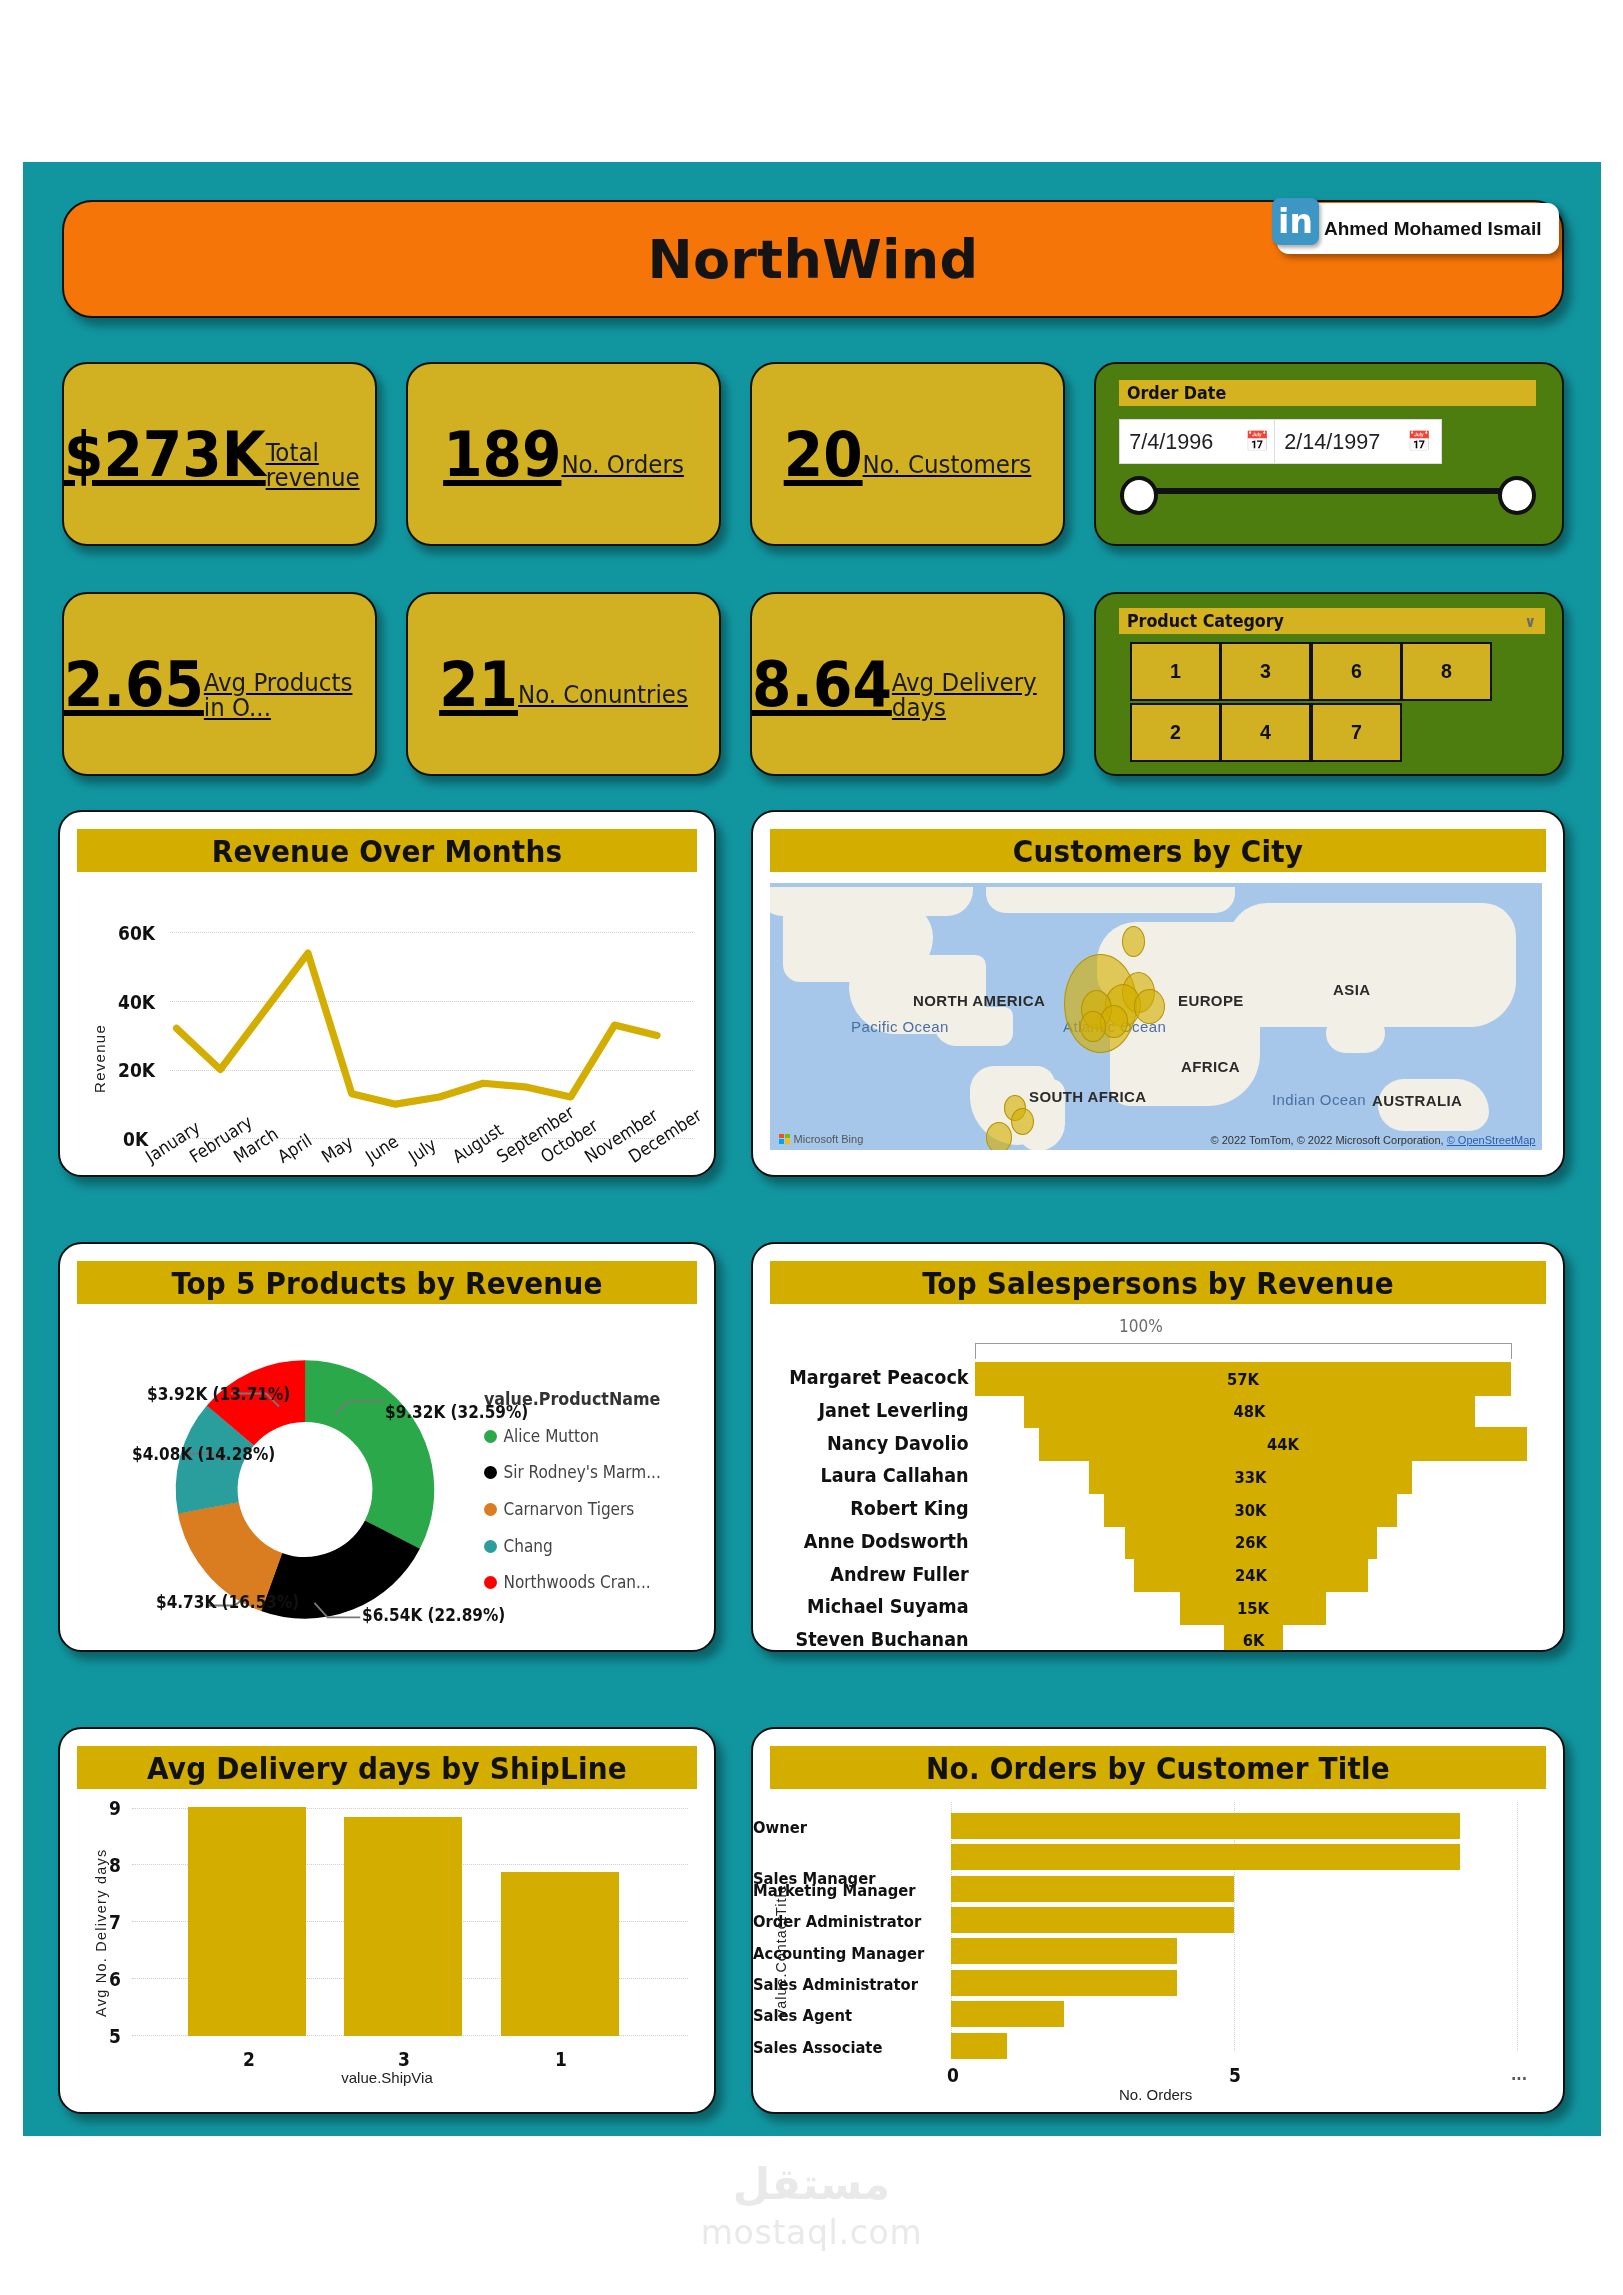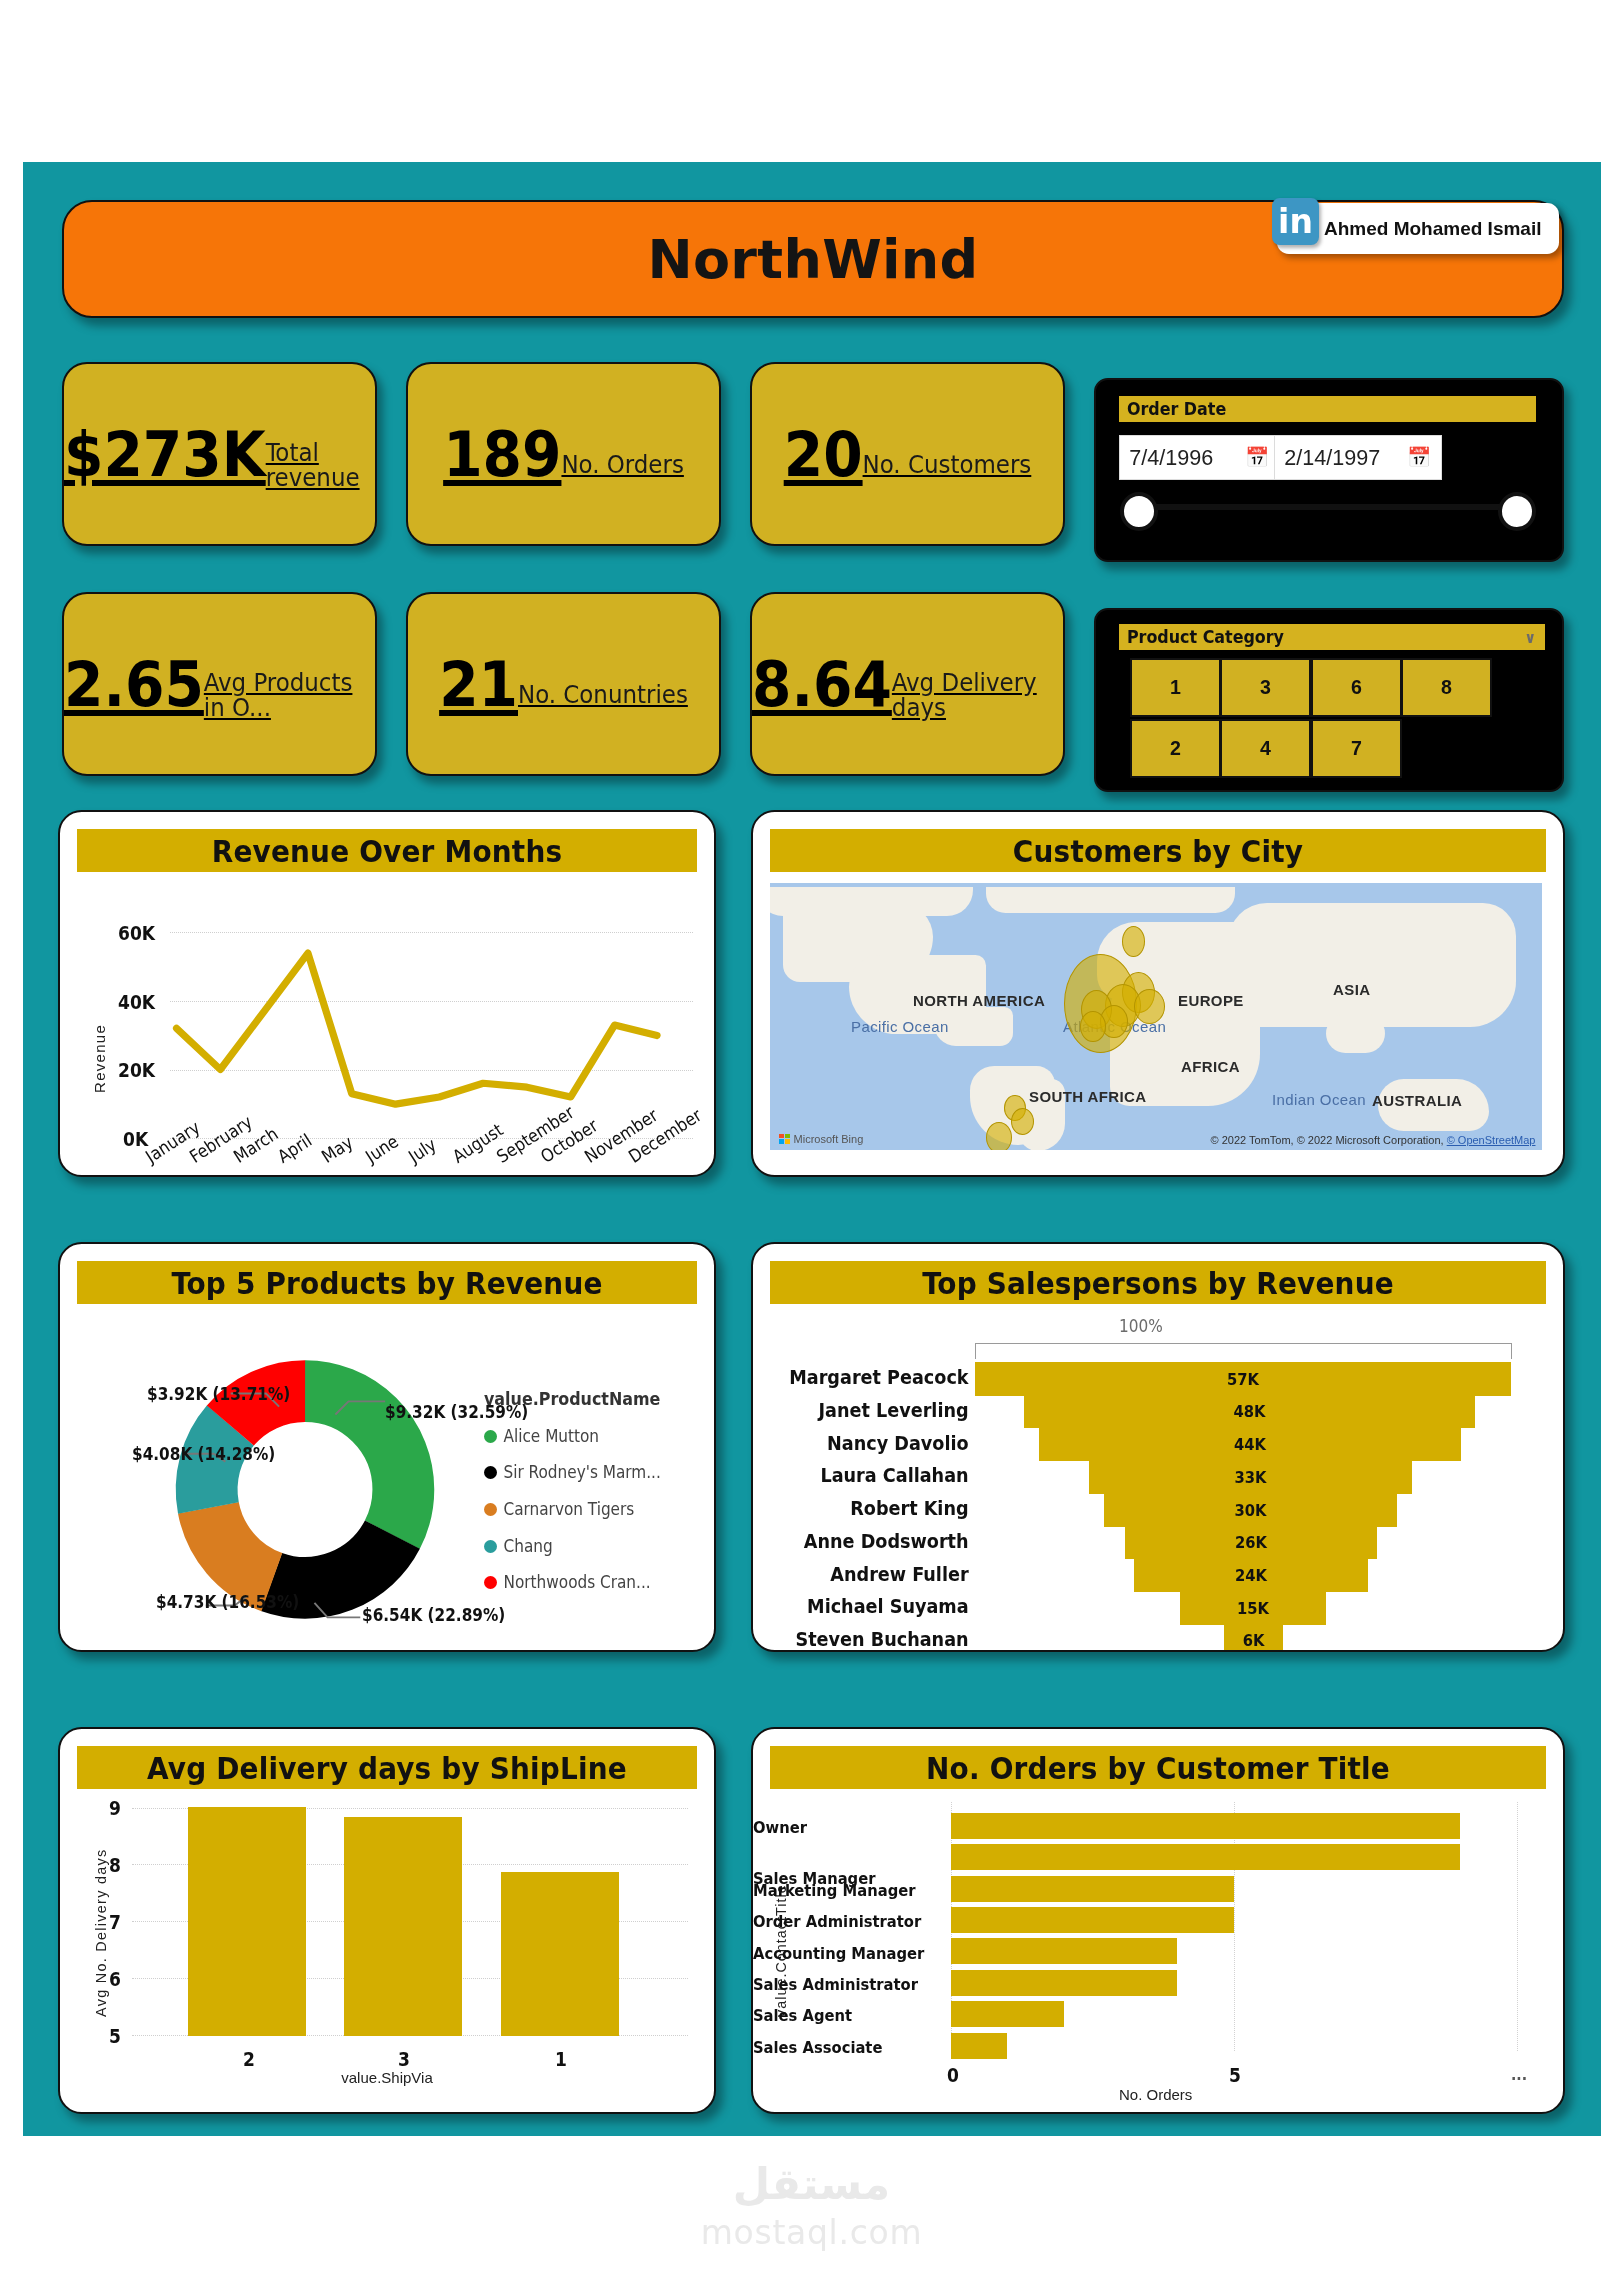--- a/index.html
+++ b/index.html
@@ -47,22 +47,22 @@
     box-shadow:5.9px 7.2px 8.5px rgba(0,0,0,.35);
     display:flex;flex-direction:row;align-items:center;justify-content:center;text-decoration:underline;
   }
   .kpi .val{font-size:63px;font-weight:bold;color:#000;line-height:1;
     font-family:"DejaVu Sans Condensed","DejaVu Sans",sans-serif;}
   .kpi .lbl{font-size:25.5px;color:#1a1a1a;margin-top:22px;line-height:1;
     font-family:"DejaVu Sans Condensed","DejaVu Sans",sans-serif;}
 
   
   .panel{
-    position:absolute;background:#000000;border:2px solid #111;border-radius:14px;
-    box-shadow:5.9px 7.2px 8.5px rgba(0,0,0,.35);overflow:hidden;margin-top:16px;
+    position:absolute;background:#4d7c0f;border:2px solid #111;border-radius:22px;
+    box-shadow:5.9px 7.2px 8.5px rgba(0,0,0,.35);overflow:hidden;
   }
   .slicer-head{
     position:absolute;background:#d5b21f;display:flex;align-items:center;
     font-size:17.7px;font-weight:bold;color:#111;padding-left:7.9px;
     font-family:"DejaVu Sans Condensed","DejaVu Sans",sans-serif;
   }
   .date-box{
     position:absolute;border:0.7px solid #dcdcdc;background:#fff;
     display:flex;align-items:center;justify-content:space-between;
     padding:0 9.2px;font-size:21.6px;color:#222;
@@ -412,21 +412,21 @@
     <div class="f-bar" style="left:222px;top:118px;width:536px;height:34px;justify-content:center;">
         <span>57K</span>
       </div>
 
     <div class="f-name" style="left:19.6px;top:155px;width:196px;text-align:right;">Janet Leverling</div>
     <div class="f-bar" style="left:271px;top:150px;width:451px;height:34px;">
         <span>48K</span>
       </div>
 
     <div class="f-name" style="left:19.6px;top:188px;width:196px;text-align:right;">Nancy Davolio</div>
-    <div class="f-bar" style="left:286px;top:183px;width:422px;height:34px;">
+    <div class="f-bar" style="left:286px;top:183px;width:488px;height:34px;">
         <span>44K</span>
       </div>
 
     <div class="f-name" style="left:19.6px;top:220px;width:196px;text-align:right;">Laura Callahan</div>
     <div class="f-bar" style="left:336px;top:216px;width:323px;height:34px;">
         <span>33K</span>
       </div>
 
     <div class="f-name" style="left:19.6px;top:253px;width:196px;text-align:right;">Robert King</div>
     <div class="f-bar" style="left:351px;top:249px;width:293px;height:34px;">

